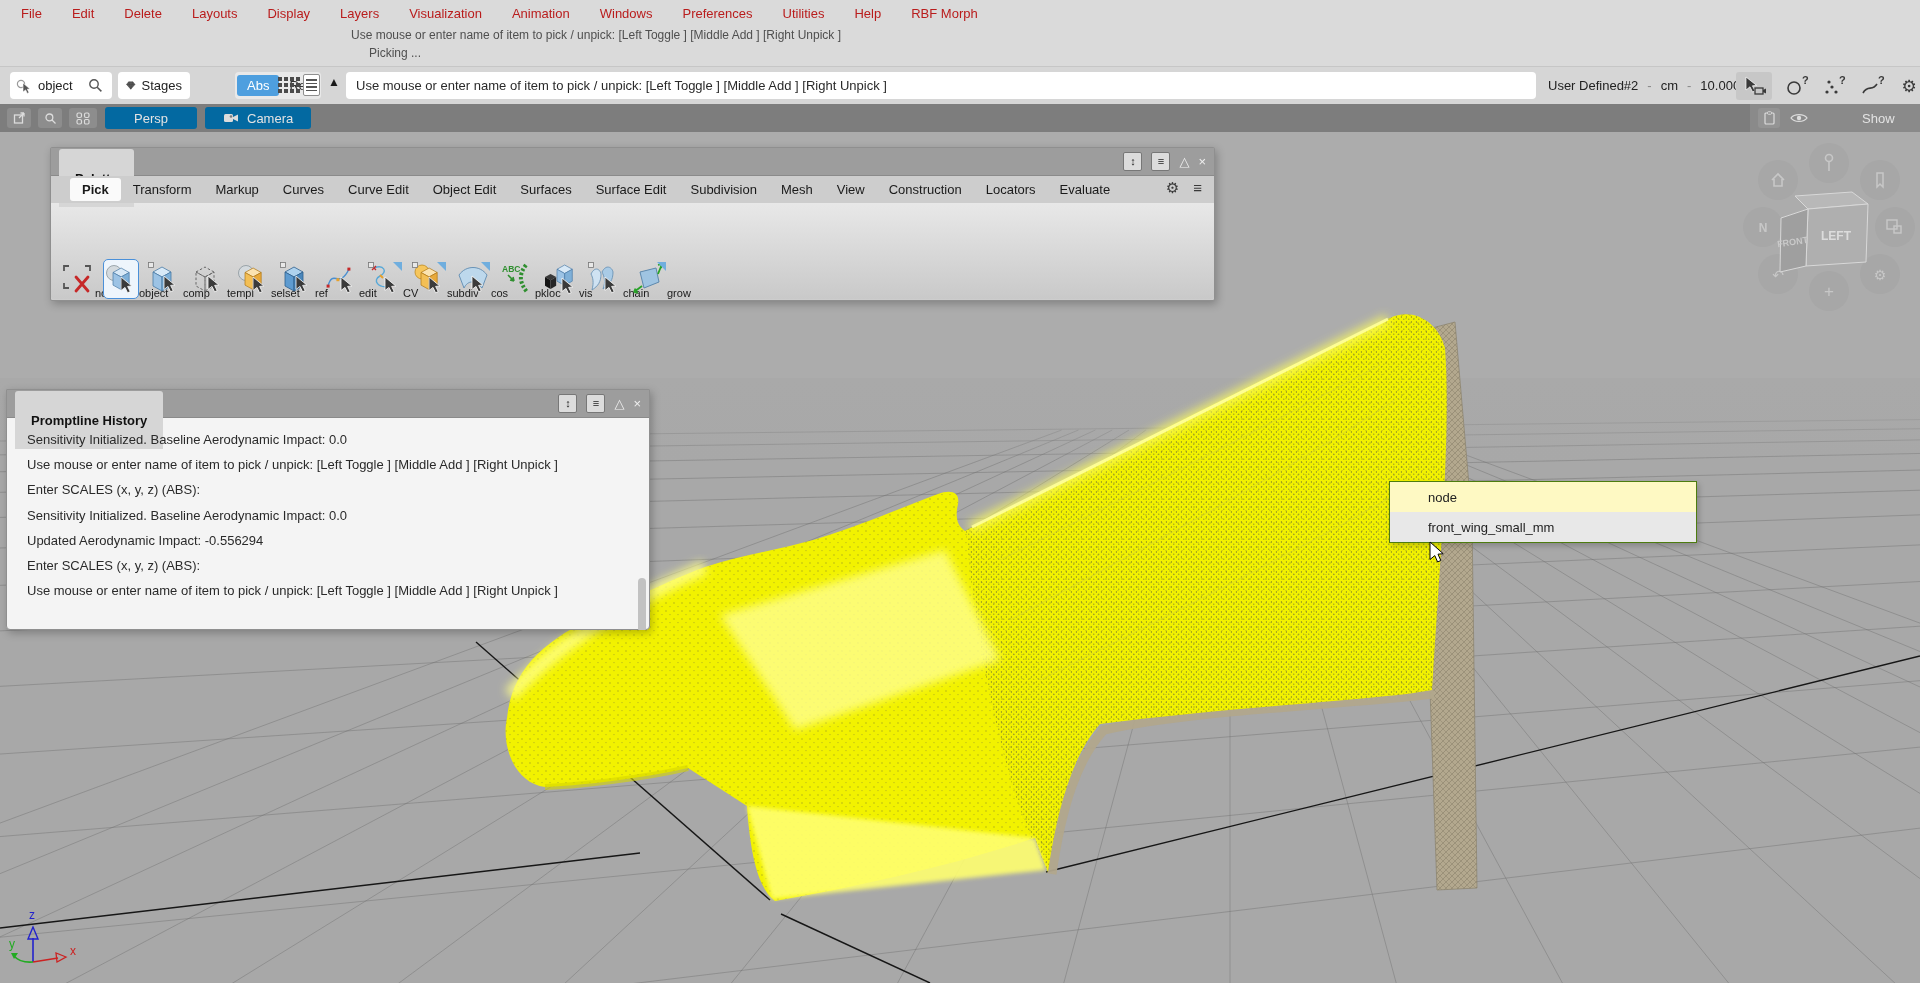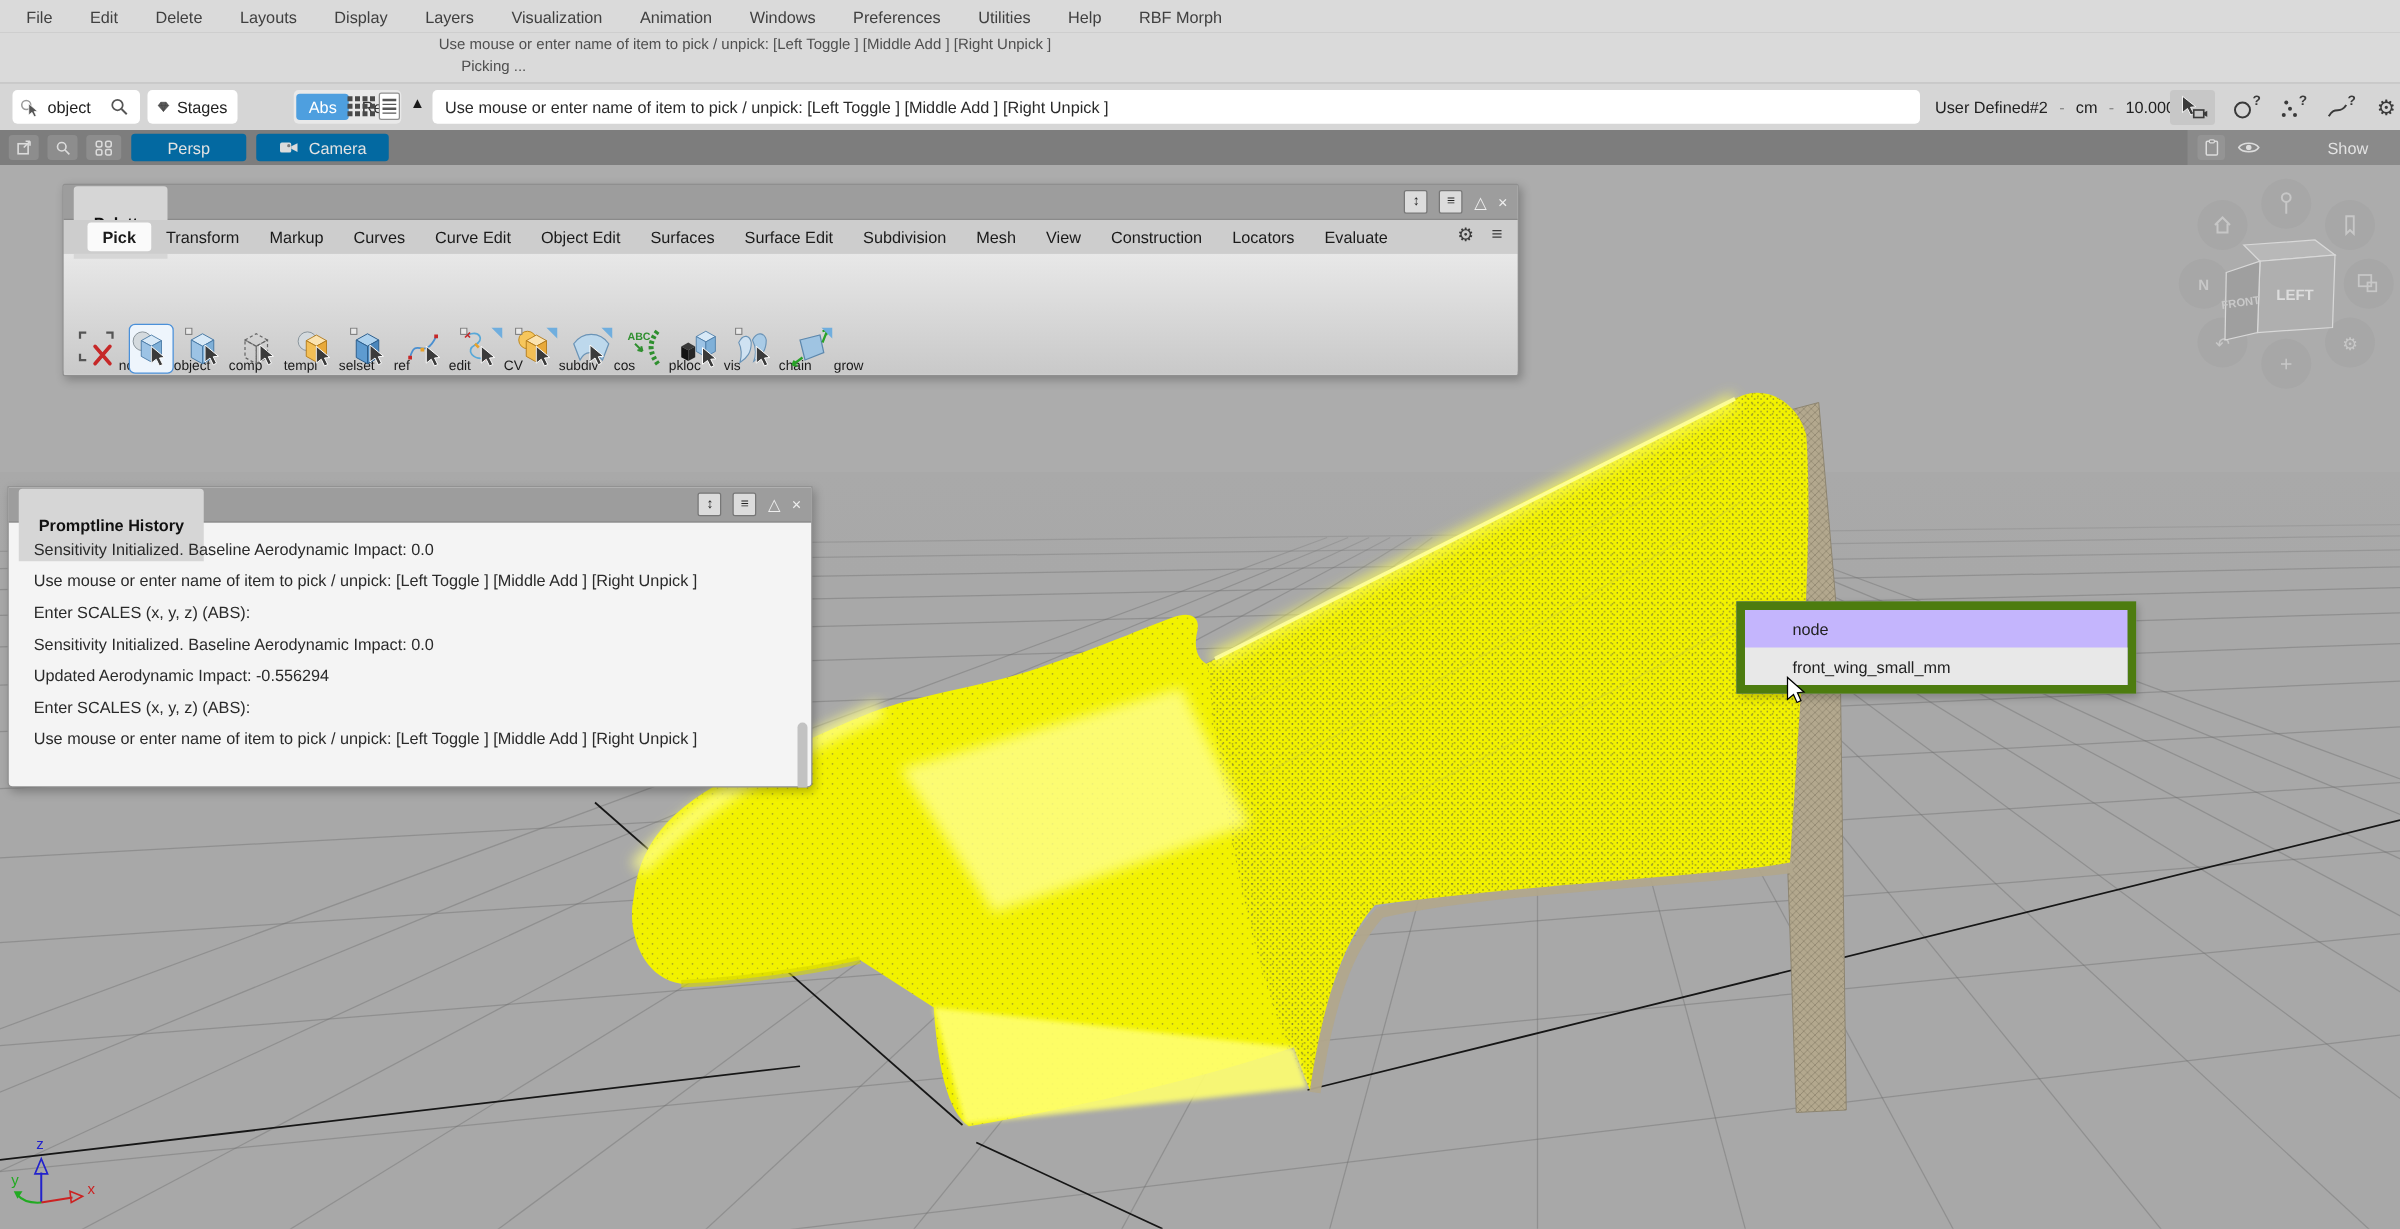--- a/index.html
+++ b/index.html
@@ -2,21 +2,21 @@
 <html><head>
 <meta charset="utf-8">
 <style>
   html,body{margin:0;padding:0;}
   body{width:1920px;height:983px;overflow:hidden;position:relative;
        font-family:"Liberation Sans",sans-serif;background:#a8a8a8;}
   
   .header{position:absolute;left:0;top:0;width:1920px;height:132px;z-index:5;}
   .menubar{position:absolute;left:0;top:0;width:1920px;height:26px;background:#dadada;
            display:flex;align-items:center;padding-left:6px;box-sizing:border-box;}
-  .menu-item{padding:0 15px;font-size:13px;color:#404040;cursor:default;white-space:nowrap;}
+  .menu-item{padding:0 15px;font-size:13px;color:#b91c1c;cursor:default;white-space:nowrap;}
   .statusarea{position:absolute;left:0;top:26px;width:1920px;height:40px;background:#dadada;}
   .status1{position:absolute;left:351px;top:2px;font-size:12px;color:#4f4f4f;}
   .status2{position:absolute;left:369px;top:20px;font-size:12px;color:#4f4f4f;}
   .toolbar{position:absolute;left:0;top:66px;width:1920px;height:38px;background:#d6d6d6;
            border-top:1px solid #c6c6c6;box-sizing:border-box;}
   .searchbox{position:absolute;left:10px;top:5px;width:102px;height:27px;background:#fff;
              border-radius:4px;display:flex;align-items:center;padding:0 6px;box-sizing:border-box;gap:4px;}
   .searchbox input{border:none;outline:none;width:44px;font-size:13px;color:#222;
              font-family:"Liberation Sans",sans-serif;background:transparent;}
   .stagesbox{position:absolute;left:118px;top:5px;width:72px;height:27px;background:#fff;
@@ -80,22 +80,22 @@
   .tool-cell.selected .ticon{border-color:#4a90d9;background:#eef5fc;}
   .tool-label{font-size:11px;color:#1a1a1a;margin-top:1px;white-space:nowrap;}
   
   #promptline{left:6px;top:389px;width:642px;height:239px;background:#f4f4f4;border-radius:0 0 4px 4px;}
   .pl-body{position:relative;height:212px;overflow:hidden;}
   .pl-lines{padding:14px 0 0 20px;}
   .pl-line{font-size:13px;color:#2a2a2a;height:25.2px;white-space:nowrap;}
   .pl-scroll{position:absolute;right:3px;top:160px;width:8px;height:54px;background:#c2c2c2;
              border-radius:4px;}
   
-  #ctxmenu{position:absolute;left:1389px;top:481px;width:306px;z-index:20;background:#c4b5fd;
-           border:7px solid #4d7c0f;box-shadow:2px 3px 6px rgba(0,0,0,0.2);}
+  #ctxmenu{position:absolute;left:1389px;top:481px;width:306px;z-index:20;background:#fef9c3;
+           border:1px solid #4d7c0f;box-shadow:2px 3px 6px rgba(0,0,0,0.2);}
   .ctx-item{height:30px;display:flex;align-items:center;padding-left:38px;font-size:13px;color:#222;
             white-space:nowrap;}
   .ctx-item.highlighted{background:#e8e8e8;}
   
   #viewport{position:absolute;left:0;top:0;width:1920px;height:983px;z-index:0;}
   .cursor-layer{position:absolute;left:0;top:0;z-index:21;pointer-events:none;}
 </style>
 </head>
 <body>
 

